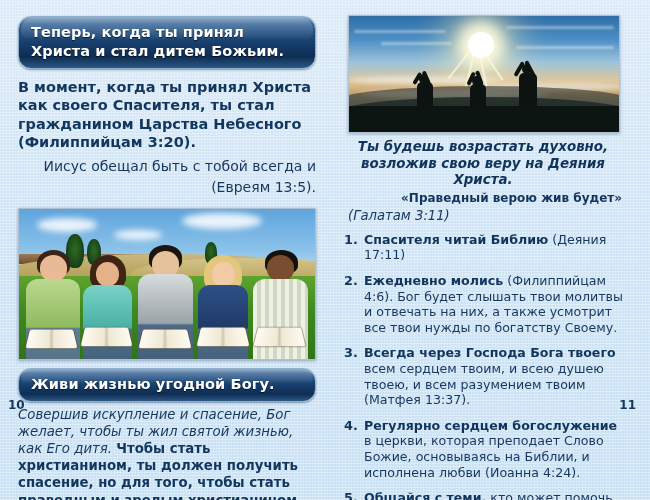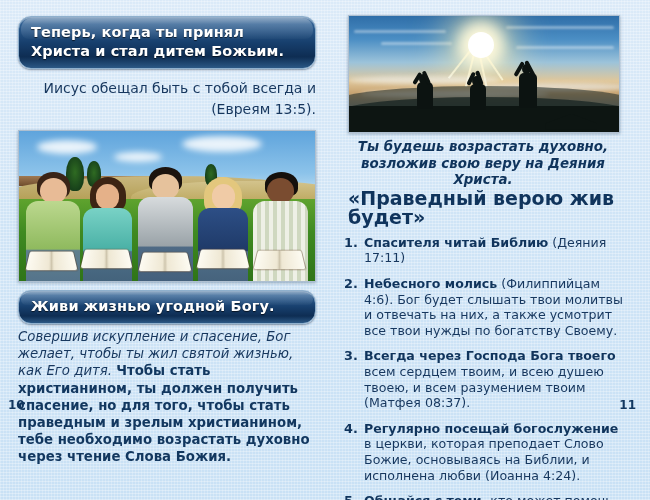--- a/index.html
+++ b/index.html
@@ -97,21 +97,21 @@
 
   
   .lower{margin-top:8px;}
   .it{font-style:italic;font-weight:normal;color:#17375e;}
   .bd{font-weight:bold;color:#12375f;}
   .lowertxt{font-size:13.3px;line-height:17.2px;color:#17375e;margin:4px 0 0 0;}
 
   
   .verse{margin:6px 4px 0 2px;text-align:center;}
   .verse .l1,.verse .l2{font-style:italic;font-weight:bold;color:#10345c;font-size:13.4px;line-height:16.6px;display:block;}
-  .verse .l3{font-weight:bold;color:#10345c;font-size:19px;line-height:19px;display:block;text-align:left;padding-left:4px;}
+  .verse .l3{font-weight:bold;color:#10345c;font-size:12px;line-height:19px;display:block;text-align:right;padding-left:4px;}
   .verse .l4{font-style:italic;color:#17375e;font-size:13.2px;line-height:16px;display:block;text-align:left;padding-left:4px;}
 
   ol.steps{list-style:none;margin:8px 0 0 0;padding:0;}
   ol.steps li{
     position:relative;padding-left:22px;margin-bottom:10px;
     font-size:12.6px;line-height:15.6px;color:#17375e;
   }
   ol.steps li .num{
     position:absolute;left:2px;top:0;font-weight:bold;color:#10345c;font-size:12.8px;
   }
@@ -126,20 +126,21 @@
 <body>
 
 <div class="spread">
 
   <div class="page page-left">
 
     <div class="banner banner-1">
       <span>Теперь, когда ты принял Христа и стал дитем Божьим.</span>
     </div>
 
+    <p class="lead">В момент, когда ты принял Христа как своего Спасителя, ты стал гражданином Царства Небесного (Филиппийцам 3:20).</p>
 
     <p class="sub">
       <span class="ln">Иисус обещал быть с тобой всегда и</span>
       <span class="ln">(Евреям 13:5).</span>
     </p>
 
     <div class="photo photo-left">
       <div class="pl-sky"></div>
       <div class="pl-cloud" style="left:6%;top:6%;width:60px;height:14px;"></div>
       <div class="pl-cloud" style="left:55%;top:3%;width:80px;height:16px;"></div>
@@ -241,38 +242,39 @@
         <div class="sil-arm" style="left:8%;top:0%;height:34%;transform:rotate(30deg);"></div>
         <div class="sil-arm" style="left:74%;top:-2%;height:36%;transform:rotate(-28deg);"></div>
       </div>
       <div class="pr-roof"></div>
     </div>
 
     <div class="verse">
       <span class="l1">Ты будешь возрастать духовно,</span>
       <span class="l2">возложив свою веру на Деяния Христа.</span>
       <span class="l3">«Праведный верою жив будет»</span>
+      <span class="l4">(Галатам 3:11)</span>
     </div>
 
     <ol class="steps">
       <li>
         <span class="num">1.</span>
         <span class="b">Спасителя читай Библию</span><span> (Деяния 17:11)</span>
       </li>
       <li>
         <span class="num">2.</span>
-        <span class="b">Небесного молись</span><span> (Филиппийцам 4:6). Бог будет слышать твои молитвы  и отвечать на них, а также усмотрит все твои нужды по богатству Своему.</span>
+        <span class="b">Ежедневно молись</span><span> (Филиппийцам 4:6). Бог будет слышать твои молитвы  и отвечать на них, а также усмотрит все твои нужды по богатству Своему.</span>
       </li>
       <li>
         <span class="num">3.</span>
-        <span class="b">Всегда через Господа Бога твоего</span><span> всем сердцем твоим, и всею душею твоею, и всем разумением твоим (Матфея 08:37).</span>
+        <span class="b">Всегда через Господа Бога твоего</span><span> всем сердцем твоим, и всею душею твоею, и всем разумением твоим (Матфея 13:37).</span>
       </li>
       <li>
         <span class="num">4.</span>
-        <span class="b">Регулярно посещай богослужение</span><span> в церкви, которая преподает Слово Божие, основываясь на Библии, и исполнена любви (Иоанна 4:24).</span>
+        <span class="b">Регулярно сердцем богослужение</span><span> в церкви, которая преподает Слово Божие, основываясь на Библии, и исполнена любви (Иоанна 4:24).</span>
       </li>
       <li>
         <span class="num">5.</span>
         <span class="b">Общайся с теми,</span><span> кто может помочь тебе возрастать духовно и в вере (Деяния 2:42).</span>
       </li>
 
     </ol>
 
     <div class="pnum pnum-right">11</div>
   </div>

